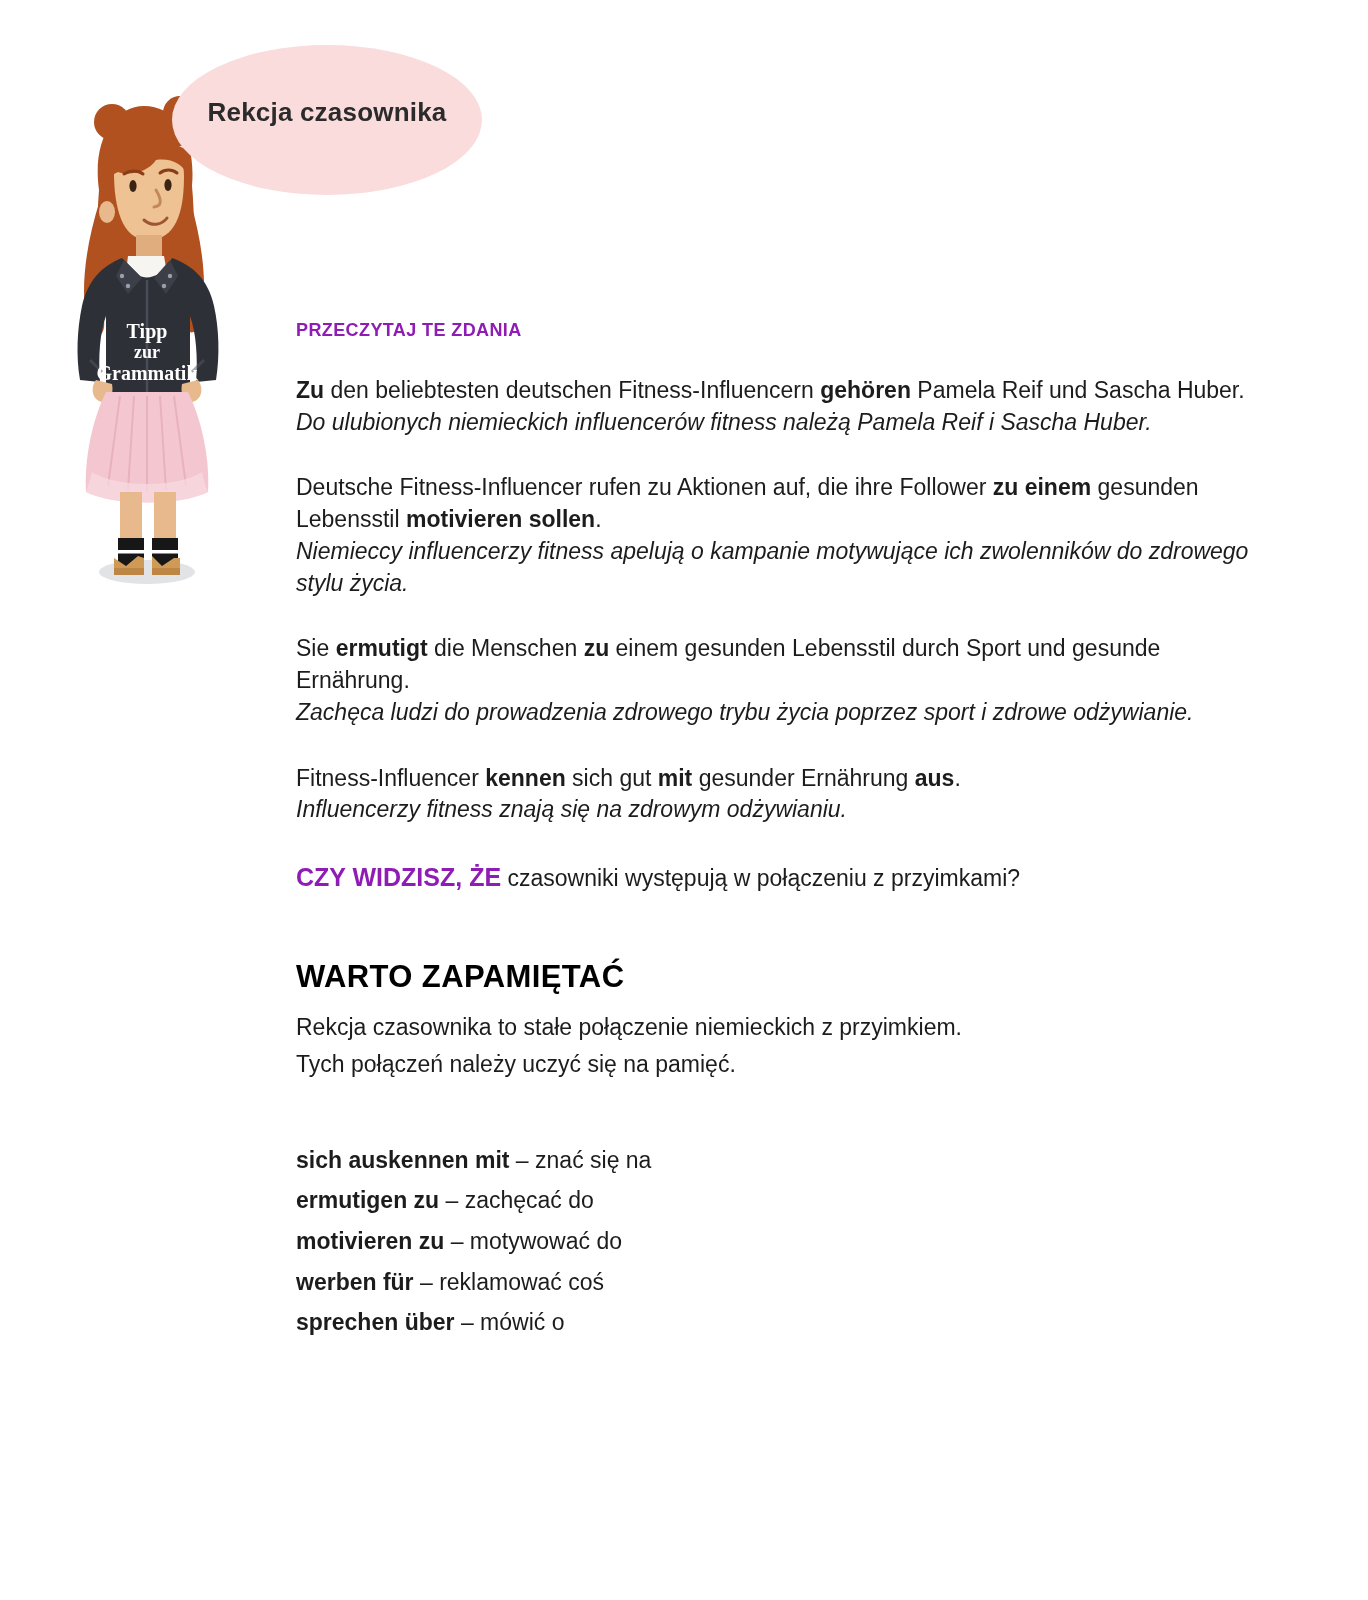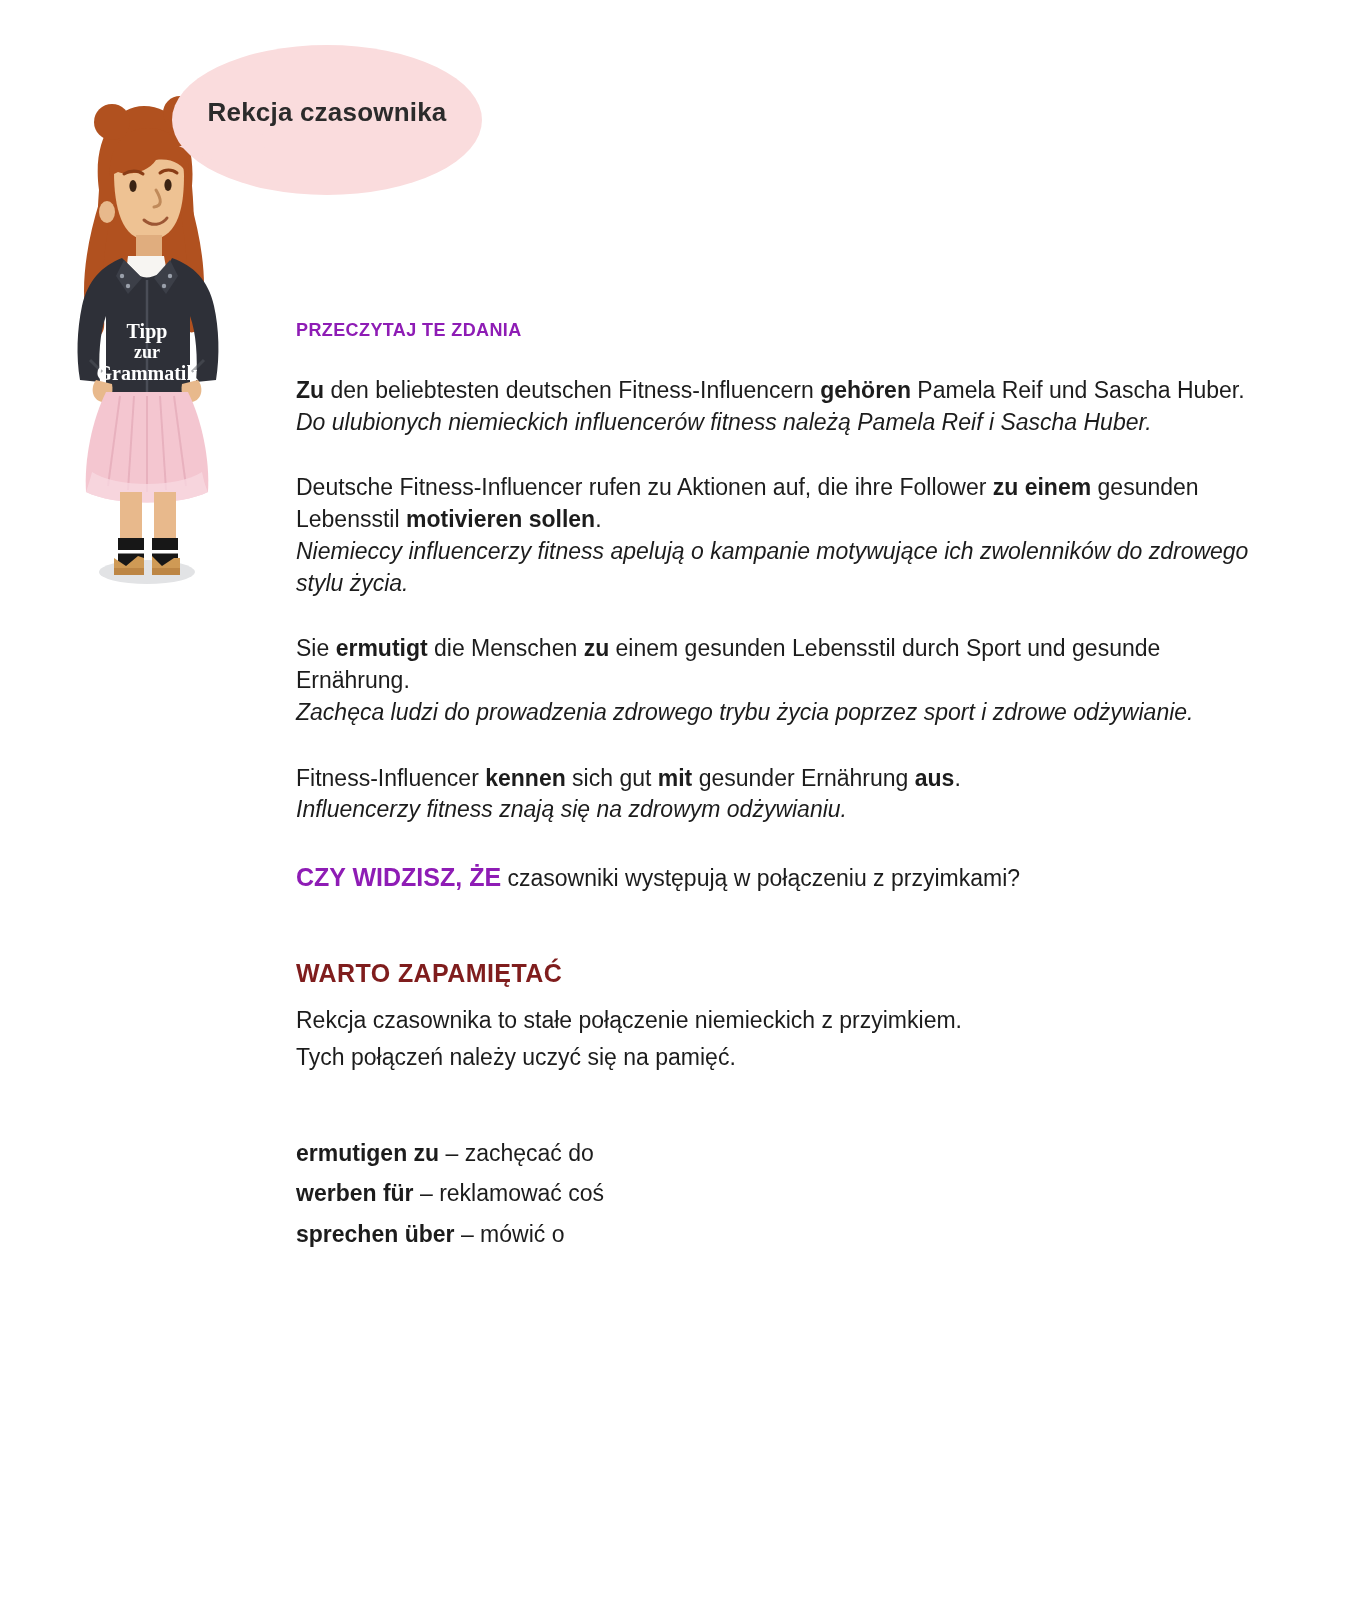--- a/index.html
+++ b/index.html
@@ -97,23 +97,23 @@
     margin: 22px 0 64px 0;
     line-height: 1.4;
   }
   .see-line .hl {
     color: #8e1cb5;
     font-weight: bold;
     font-size: 25px;
   }
 
   .remember-head {
-    color: #7f1d1d;
-    font-weight: bold;
-    font-size: 25px;
+    color: #000000;
+    font-weight: bold;
+    font-size: 31px;
     letter-spacing: .4px;
     margin: 0 0 14px 0;
   }
   .remember-line {
     font-size: 23px;
     line-height: 1.62;
     color: #1c1c1c;
     margin: 0;
   }
 
@@ -241,17 +241,19 @@
 
   <p class="see-line">
     <span class="hl">CZY WIDZISZ, ŻE</span><span> czasowniki występują w połączeniu z przyimkami?</span>
   </p>
 
   <h2 class="remember-head">WARTO ZAPAMIĘTAĆ</h2>
   <p class="remember-line">Rekcja czasownika to stałe połączenie niemieckich z przyimkiem.</p>
   <p class="remember-line">Tych połączeń należy uczyć się na pamięć.</p>
 
   <ul id="verb-list">
+      <li><b>sich auskennen mit</b><span> – </span><span>znać się na</span></li>
       <li><b>ermutigen zu</b><span> – </span><span>zachęcać do</span></li>
+      <li><b>motivieren zu</b><span> – </span><span>motywować do</span></li>
       <li><b>werben für</b><span> – </span><span>reklamować coś</span></li>
       <li><b>sprechen über</b><span> – </span><span>mówić o</span></li>
     </ul>
 </div>
 
 </body></html>

